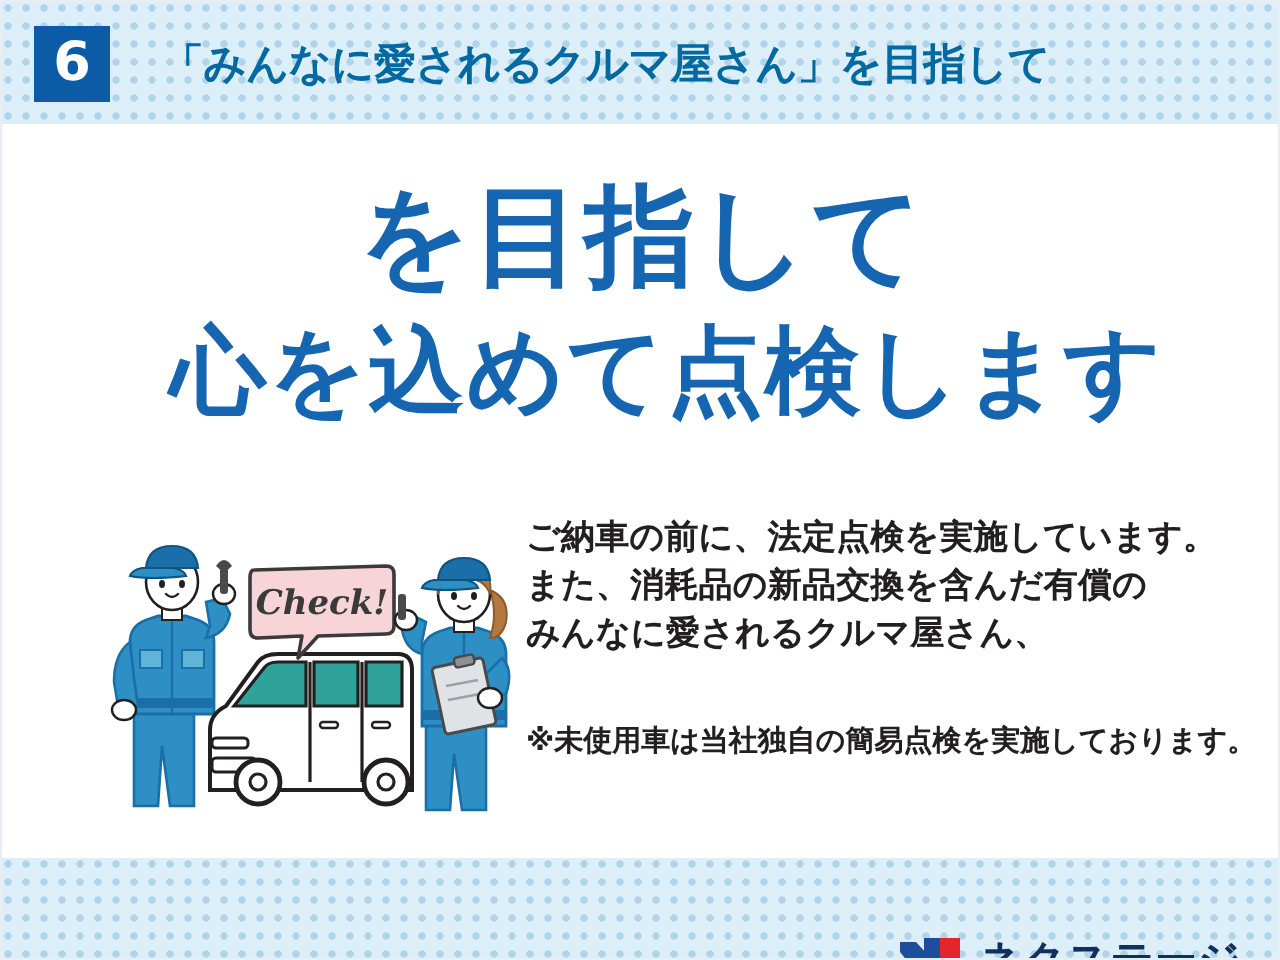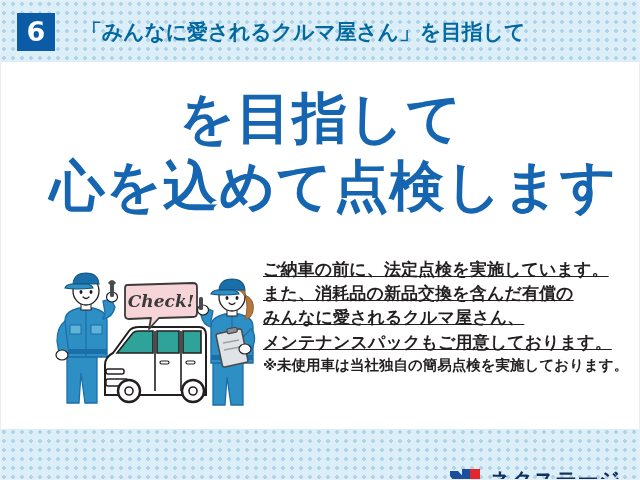--- a/index.html
+++ b/index.html
@@ -77,50 +77,50 @@
     color: #1565b0;
     font-weight: bold;
     white-space: nowrap;
     letter-spacing: 1px;
   }
   #headline-line-1 {
     font-size: 55px;
     line-height: 66px;
   }
   #headline-line-2 {
-    font-size: 55px;
+    font-size: 48px;
     line-height: 70px;
     padding-left: 25px;
   }
 
   
   #body-copy {
     position: absolute;
     left: 262px;
     top: 256px;
     width: 366px;
   }
   .body-line {
     display: block;
     color: #231f20;
     font-size: 17px;
     line-height: 24.2px;
     font-weight: bold;
     white-space: nowrap;
     letter-spacing: 0.1px;
-    text-decoration: underline;
   }
   .body-note {
     display: block;
     color: #231f20;
     font-size: 14.5px;
     line-height: 23px;
     font-weight: bold;
     white-space: nowrap;
     letter-spacing: 0;
+    margin-top: 30px;
   }
 
   
   #illustration {
     position: absolute;
     left: 52px;
     top: 268px;
     width: 210px;
     height: 140px;
     text-align: center;
@@ -161,21 +161,20 @@
 
   <div id="headline">
     <span class="headline-line" id="headline-line-1">を目指して</span>
     <span class="headline-line" id="headline-line-2">心を込めて点検します</span>
   </div>
 
   <div id="body-copy">
     <span class="body-line">ご納車の前に、法定点検を実施しています。</span>
     <span class="body-line">また、消耗品の新品交換を含んだ有償の</span>
     <span class="body-line">みんなに愛されるクルマ屋さん、</span>
-    <span class="body-line">メンテナンスパックもご用意しております。</span>
     <span class="body-note">※未使用車は当社独自の簡易点検を実施しております。</span>
   </div>
 
   <div id="illustration">
     <svg width="210" height="140" viewBox="0 0 210 140" xmlns="http://www.w3.org/2000/svg">
 
       <g>
 
         <path d="M14 86 L14 134 L26 134 L28 104 L32 134 L44 134 L44 86 Z" fill="#2e8fc4" stroke="#1b6fa8" stroke-width="1.3"></path>
 

